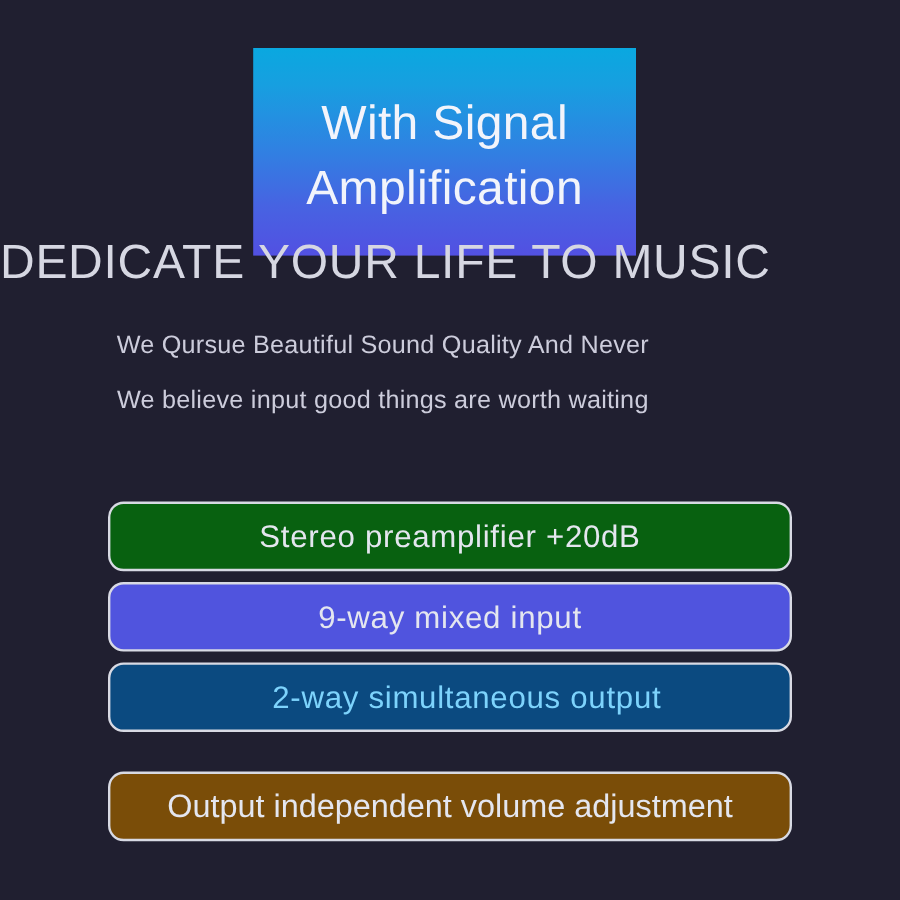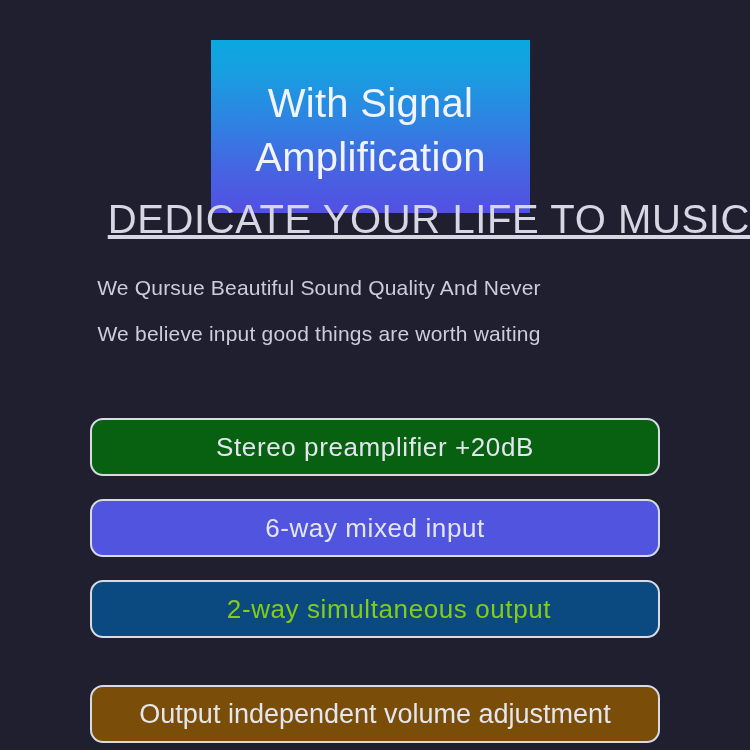--- a/index.html
+++ b/index.html
@@ -49,28 +49,27 @@
     text-align: center;
     white-space: nowrap;
   }
 
   
   .main-heading {
     position: absolute;
     left: 0;
     top: 197px;
     width: 750px;
-    text-align: right;
+    text-align: left;
     color: #d6d7e2;
     font-family: "Liberation Sans", sans-serif;
     font-size: 40px;
     font-weight: 400;
     letter-spacing: 0.6px;
     white-space: nowrap;
-    text-decoration: underline;
   }
 
   
   .body-copy {
     position: absolute;
     left: 0;
     top: 265px;
     width: 638px;
     text-align: center;
   }
@@ -86,21 +85,21 @@
 
   
   .feature-list {
     position: absolute;
     left: 0;
     top: 418px;
     width: 750px;
     display: flex;
     flex-direction: column;
     align-items: center;
-    gap: 23px;
+    gap: 9px;
   }
   .feature-pill {
     width: 570px;
     height: 58px;
     box-sizing: border-box;
     border-radius: 13px;
     border: 2px solid #d8dae4;
     display: flex;
     align-items: center;
     justify-content: center;
@@ -130,18 +129,18 @@
 
   <div class="main-heading" style="color: rgb(214, 215, 226);">DEDICATE YOUR LIFE TO MUSIC</div>
 
   <div class="body-copy">
     <div class="body-line" style="color: rgb(204, 204, 219);">We Qursue Beautiful Sound Quality And Never</div>
     <div class="body-line" style="color: rgb(204, 204, 219);">We believe input good things are worth waiting</div>
   </div>
 
   <div class="feature-list">
     <div class="feature-pill" style="background-color: rgb(8, 97, 16); border-color: rgb(216, 218, 228); color: rgb(228, 230, 239);">Stereo preamplifier +20dB</div>
-    <div class="feature-pill" style="background-color: rgb(80, 84, 222); border-color: rgb(216, 218, 228); color: rgb(228, 230, 239);">6-way mixed input</div>
-    <div class="feature-pill" style="background-color: rgb(11, 74, 128); border-color: rgb(216, 218, 228); color: #84cc16; padding-left: 28px;">2-way simultaneous output</div>
+    <div class="feature-pill" style="background-color: rgb(80, 84, 222); border-color: rgb(216, 218, 228); color: rgb(228, 230, 239);">9-way mixed input</div>
+    <div class="feature-pill" style="background-color: rgb(11, 74, 128); border-color: rgb(216, 218, 228); color: #7dd3fc; padding-left: 28px;">2-way simultaneous output</div>
     <div class="feature-pill wide-text" style="background-color: rgb(122, 77, 8); border-color: rgb(216, 218, 228); color: rgb(228, 230, 239);">Output independent volume adjustment</div>
   </div>
 
 </div>
 
 </body></html>

